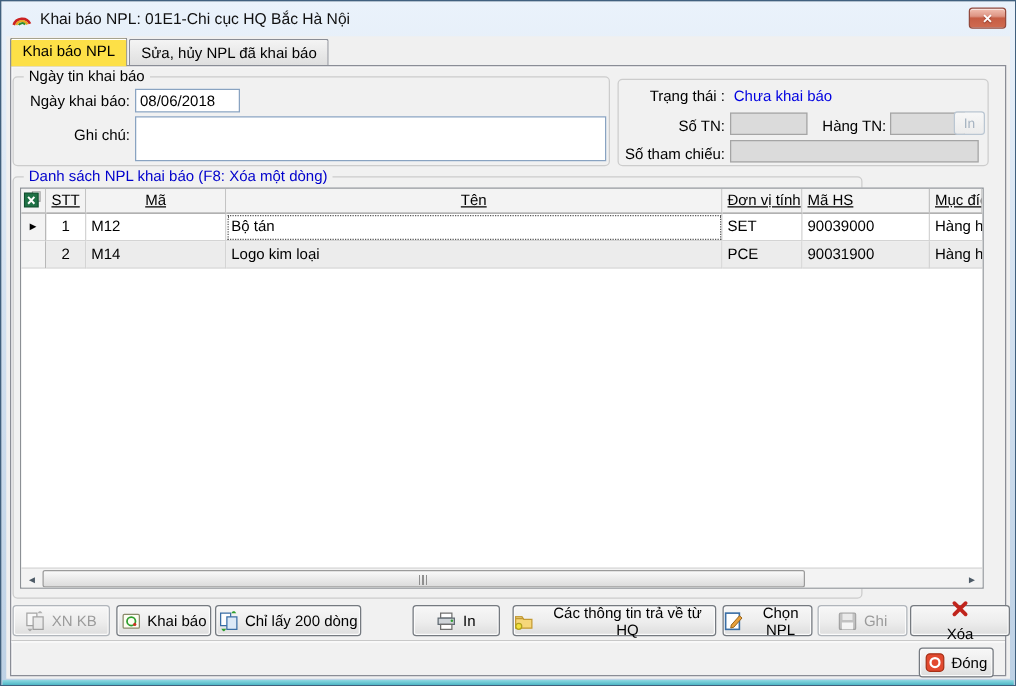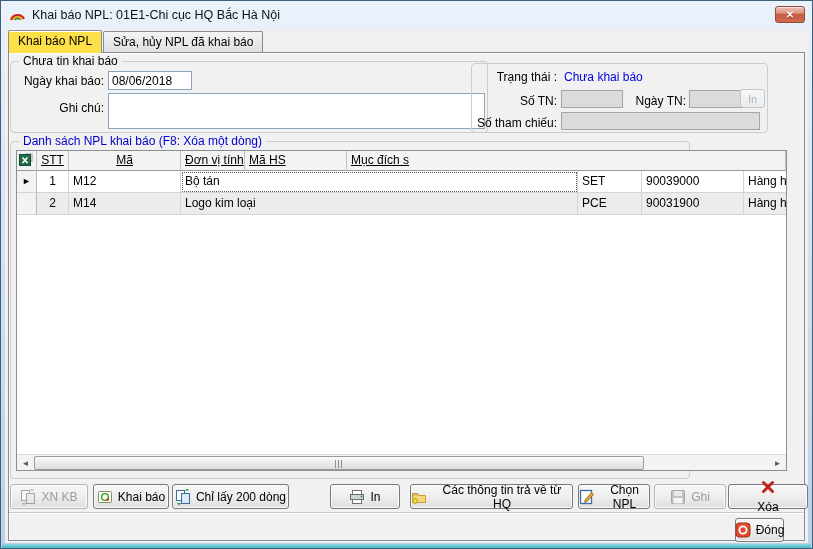--- a/index.html
+++ b/index.html
@@ -76,21 +76,21 @@
   
   .btn { position:absolute; top:431px; height:25px; border:1px solid #757a80; border-radius:3px;
     background:linear-gradient(180deg,#f7f7f7 0%,#ededed 55%,#dddddd 100%);
     font-family:"Liberation Sans",sans-serif; font-size:12px; color:#000;
     display:flex; align-items:center; justify-content:center; gap:5px;
     box-shadow:inset 0 0 0 1px #fbfbfb; cursor:default; }
   .btn.disabled { color:#9b9b9b; border-color:#b0b5bb; }
   .btn.disabled svg { filter:grayscale(1) opacity(.55); }
   .sep { position:absolute; left:0; right:0; top:459px; height:2px;
     border-top:1px solid #c8c8c8; border-bottom:1px solid #ffffff; }
-  .btn-dong { top:465px; left:726px; width:49px; height:24px; }
+  .btn-dong { top:465px; left:726px; width:60px; height:24px; }
   .icon16 { width:16px; height:16px; flex:0 0 auto; }
   .icon14 { width:14px; height:14px; flex:0 0 auto; }
 </style>
 </head>
 <body>
 
 <div class="window">
 
   <div class="titlebar">
     <svg class="app-icon" viewBox="0 0 17 14">
@@ -107,33 +107,33 @@
   <div class="client">
 
     <div class="tabstrip">
       <div class="tab active">Khai báo NPL</div>
       <div class="tab">Sửa, hủy NPL đã khai báo</div>
     </div>
 
     <div class="tabpage">
 
       <div class="groupbox" style="left:1px; top:8px; width:478px; height:72px;">
-        <span class="legend">Chưa tin khai báo</span>
+        <span class="legend">Ngày tin khai báo</span>
         <span class="lbl r" style="top:12px; left:0; width:93px;">Ngày khai báo:</span>
         <input class="tb" style="top: 9px; left: 97px; width: 84px; height: 19px;" value="08/06/2018">
         <span class="lbl r" style="top:39px; left:0; width:93px;">Ghi chú:</span>
         <textarea class="tb" style="top: 31px; left: 97px; width: 377px; height: 36px;" placeholder=""></textarea>
       </div>
 
-      <div class="groupbox" style="left:462px; top:10px; width:297px; height:70px;">
+      <div class="groupbox" style="left:485px; top:10px; width:297px; height:70px;">
         <span class="lbl r" style="top:6px; left:0; width:85px;">Trạng thái :</span>
         <span class="lbl" style="top:6px; left:92px; color:#0000e0;">Chưa khai báo</span>
         <span class="lbl r" style="top:30px; left:0; width:85px;">Số TN:</span>
         <input class="tb dis" style="top: 26px; left: 89px; width: 62px; height: 18px;" disabled="" value="">
-        <span class="lbl r" style="top:30px; left:146px; width:68px;">Ngày TN:</span>
+        <span class="lbl r" style="top:30px; left:146px; width:68px;">Hàng TN:</span>
         <input class="tb dis" style="top: 26px; left: 217px; width: 60px; height: 18px;" disabled="" value="">
         <button class="btn-in-small" style="top:25px; left:268px;">In</button>
         <span class="lbl r" style="top:52px; left:0; width:85px;">Số tham chiếu:</span>
         <input class="tb dis" style="top: 48px; left: 89px; width: 199px; height: 18px;" disabled="" value="">
       </div>
 
       <div class="groupbox" style="left:1px; top:88px; width:680px; height:338px;">
         <span class="legend blue">Danh sách NPL khai báo (F8: Xóa một dòng)</span>
 
         <div class="grid">
@@ -141,20 +141,21 @@
           <div class="g-row g-head">
             <div class="g-cell w-hdr" style="padding:2px 1px 0 2px;">
               <svg class="icon14" viewBox="0 0 14 14">
                 <rect x="7" y="0" width="6" height="8" fill="#ffffff" stroke="#9a9a9a" stroke-width="1"></rect>
                 <rect x="0.5" y="1.5" width="11" height="11" fill="#1e7145" stroke="#0f4f2e" stroke-width="1"></rect>
                 <path d="M3.5 4.5 L8.5 10 M8.5 4.5 L3.5 10" stroke="#ffffff" stroke-width="1.6"></path>
               </svg>
             </div>
             <div class="g-cell w-stt ct">STT</div>
             <div class="g-cell w-ma ct">Mã</div>
+            <div class="g-cell w-ten ct">Tên</div>
             <div class="g-cell w-dvt">Đơn vị tính</div>
             <div class="g-cell w-mahs">Mã HS</div>
             <div class="g-cell w-muc">Mục đích s</div>
           </div>
 
           <div class="g-row">
             <div class="g-cell w-hdr rowhdr">
               <span>►</span>
             </div>
             <div class="g-cell w-stt ct">1</div>

